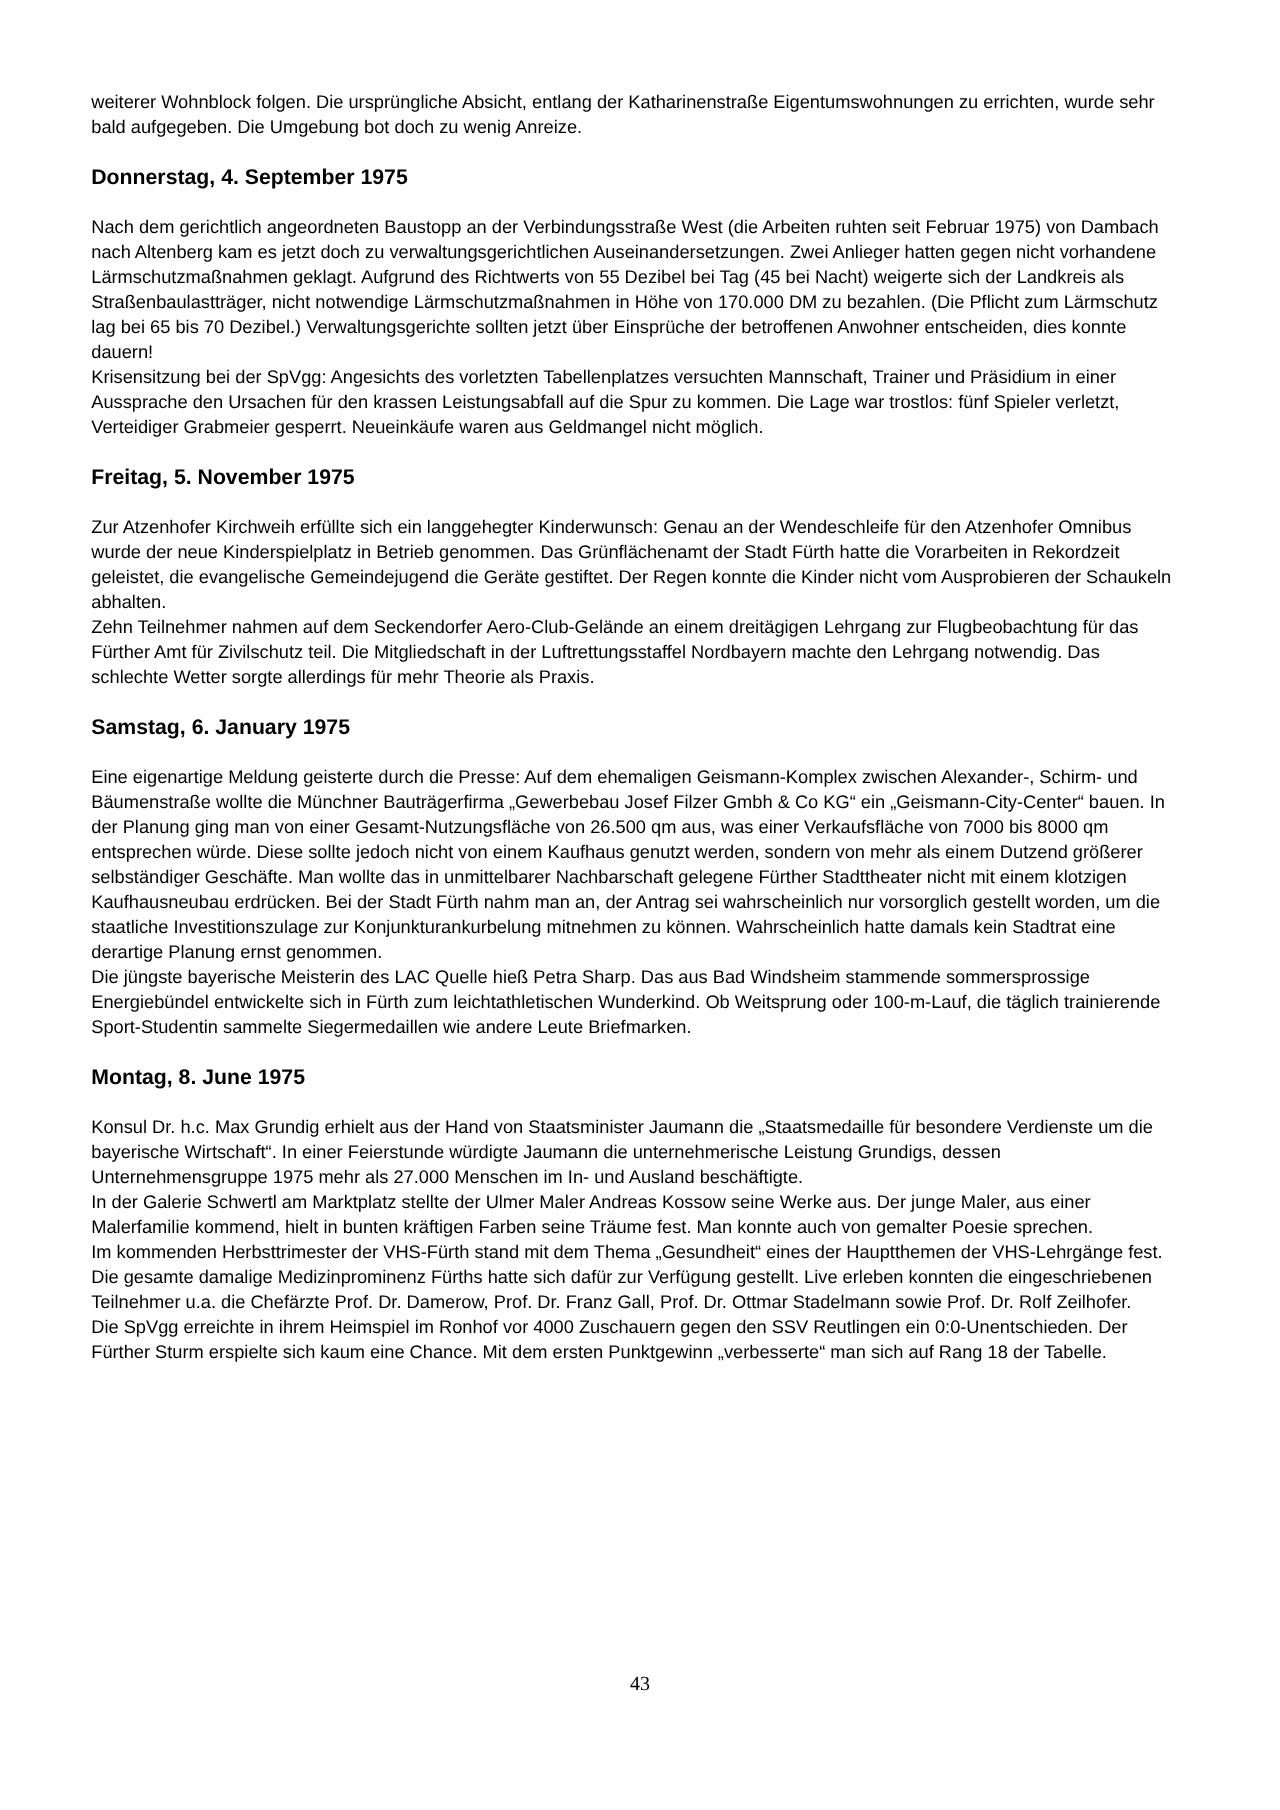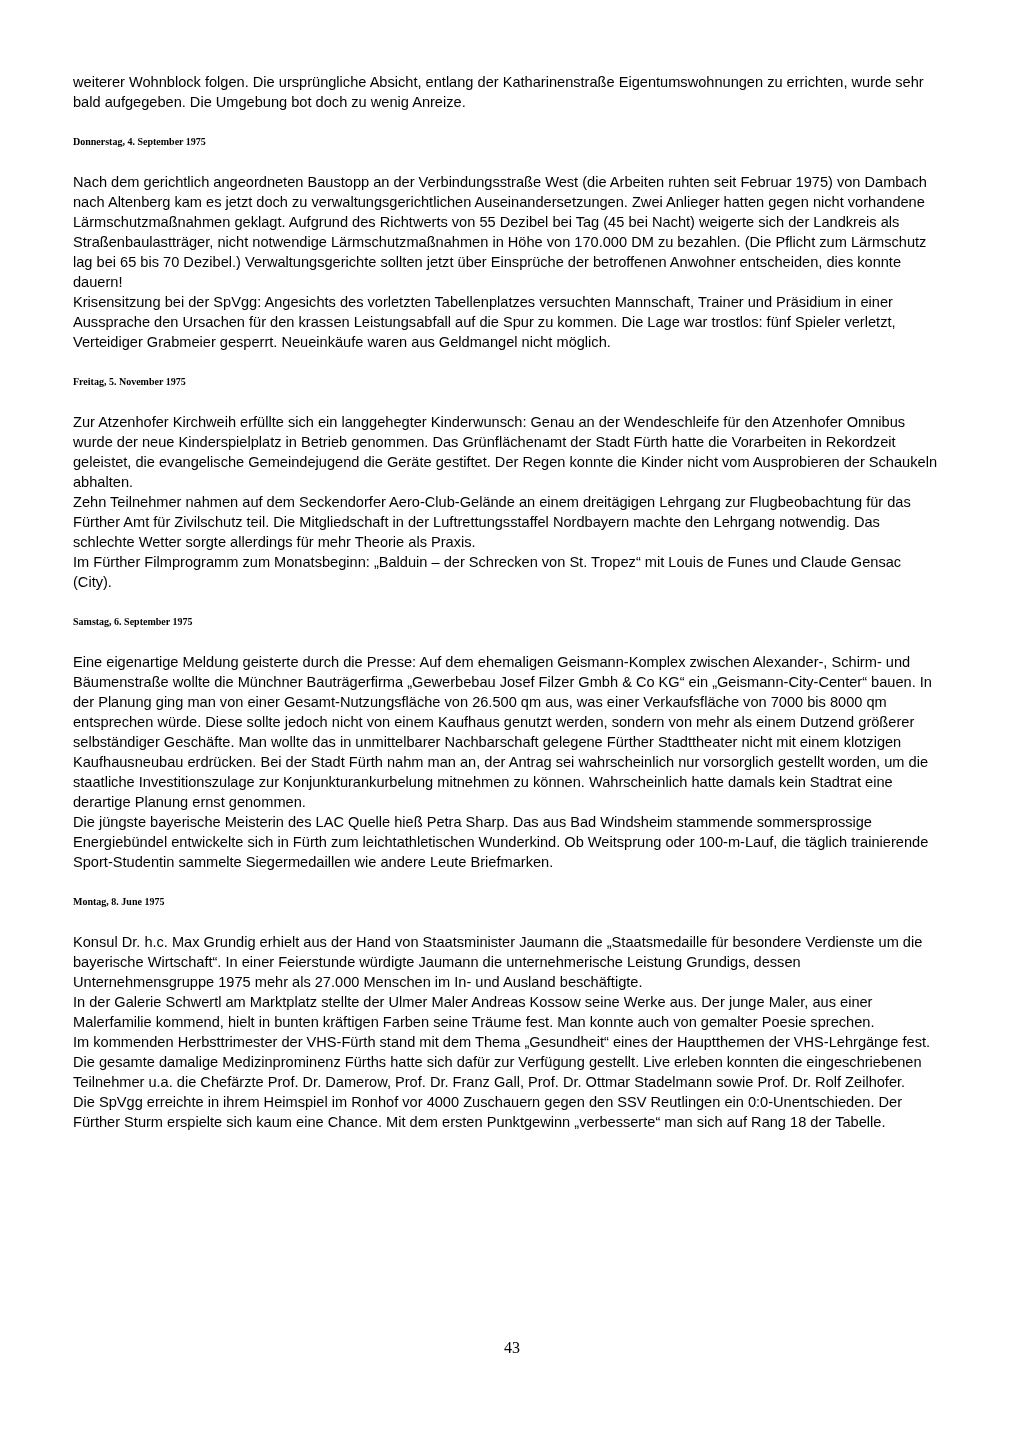--- a/index.html
+++ b/index.html
@@ -21,25 +21,24 @@
   .content {
     position: absolute;
     left: 73px;
     top: 72px;
     width: 884px;
   }
   .block {
     margin: 0 16px 20px 0;
   }
   .heading {
-    font-size: 10px;
+    font-size: 17px;
     line-height: 20px;
     font-weight: 700;
     margin: 0 0 20px 0;
-    font-family: Liberation Serif, serif;
   }
   .para {
     margin: 0;
     text-align: left;
   }
   .page-footer {
     position: absolute;
     top: 1338px;
     left: 0;
     width: 100%;
@@ -63,25 +62,24 @@
     <div class="block">
       <h2 class="heading">Donnerstag, 4. September 1975</h2>
       <p class="para">Nach dem gerichtlich angeordneten Baustopp an der Verbindungsstraße West (die Arbeiten ruhten seit Februar 1975) von Dambach nach Altenberg kam es jetzt doch zu verwaltungsgerichtlichen Auseinandersetzungen. Zwei Anlieger hatten gegen nicht vorhandene Lärmschutzmaßnahmen geklagt. Aufgrund des Richtwerts von 55 Dezibel bei Tag (45 bei Nacht) weigerte sich der Landkreis als Straßenbaulastträger, nicht notwendige Lärmschutzmaßnahmen in Höhe von 170.000 DM zu bezahlen. (Die Pflicht zum Lärmschutz lag bei 65 bis 70 Dezibel.) Verwaltungsgerichte sollten jetzt über Einsprüche der betroffenen Anwohner entscheiden, dies konnte dauern!</p>
       <p class="para">Krisensitzung bei der SpVgg: Angesichts des vorletzten Tabellenplatzes versuchten Mannschaft, Trainer und Präsidium in einer Aussprache den Ursachen für den krassen Leistungsabfall auf die Spur zu kommen. Die Lage war trostlos: fünf Spieler verletzt, Verteidiger Grabmeier gesperrt. Neueinkäufe waren aus Geldmangel nicht möglich.</p>
     </div>
 
     <div class="block">
       <h2 class="heading">Freitag, 5. November 1975</h2>
       <p class="para">Zur Atzenhofer Kirchweih erfüllte sich ein langgehegter Kinderwunsch: Genau an der Wendeschleife für den Atzenhofer Omnibus wurde der neue Kinderspielplatz in Betrieb genommen. Das Grünflächenamt der Stadt Fürth hatte die Vorarbeiten in Rekordzeit geleistet, die evangelische Gemeindejugend die Geräte gestiftet. Der Regen konnte die Kinder nicht vom Ausprobieren der Schaukeln abhalten.</p>
       <p class="para">Zehn Teilnehmer nahmen auf dem Seckendorfer Aero-Club-Gelände an einem dreitägigen Lehrgang zur Flugbeobachtung für das Fürther Amt für Zivilschutz teil. Die Mitgliedschaft in der Luftrettungsstaffel Nordbayern machte den Lehrgang notwendig. Das schlechte Wetter sorgte allerdings für mehr Theorie als Praxis.</p>
-      <p class="para">Im Fürther Filmprogramm zum Monatsbeginn: „Balduin – der Schrecken von St. Tropez“ mit Louis de Funes und Claude Gensac (City).</p>
     </div>
 
     <div class="block">
-      <h2 class="heading">Samstag, 6. September 1975</h2>
+      <h2 class="heading">Samstag, 6. January 1975</h2>
       <p class="para">Eine eigenartige Meldung geisterte durch die Presse: Auf dem ehemaligen Geismann-Komplex zwischen Alexander-, Schirm- und Bäumenstraße wollte die Münchner Bauträgerfirma „Gewerbebau Josef Filzer Gmbh &amp; Co KG“ ein „Geismann-City-Center“ bauen. In der Planung ging man von einer Gesamt-Nutzungsfläche von 26.500 qm aus, was einer Verkaufsfläche von 7000 bis 8000 qm entsprechen würde. Diese sollte jedoch nicht von einem Kaufhaus genutzt werden, sondern von mehr als einem Dutzend größerer selbständiger Geschäfte. Man wollte das in unmittelbarer Nachbarschaft gelegene Fürther Stadttheater nicht mit einem klotzigen Kaufhausneubau erdrücken. Bei der Stadt Fürth nahm man an, der Antrag sei wahrscheinlich nur vorsorglich gestellt worden, um die staatliche Investitionszulage zur Konjunkturankurbelung mitnehmen zu können. Wahrscheinlich hatte damals kein Stadtrat eine derartige Planung ernst genommen.</p>
       <p class="para">Die jüngste bayerische Meisterin des LAC Quelle hieß Petra Sharp. Das aus Bad Windsheim stammende sommersprossige Energiebündel entwickelte sich in Fürth zum leichtathletischen Wunderkind. Ob Weitsprung oder 100-m-Lauf, die täglich trainierende Sport-Studentin sammelte Siegermedaillen wie andere Leute Briefmarken.</p>
     </div>
 
     <div class="block">
       <h2 class="heading">Montag, 8. June 1975</h2>
       <p class="para">Konsul Dr. h.c. Max Grundig erhielt aus der Hand von Staatsminister Jaumann die „Staatsmedaille für besondere Verdienste um die bayerische Wirtschaft“. In einer Feierstunde würdigte Jaumann die unternehmerische Leistung Grundigs, dessen Unternehmensgruppe 1975 mehr als 27.000 Menschen im In- und Ausland beschäftigte.</p>
       <p class="para">In der Galerie Schwertl am Marktplatz stellte der Ulmer Maler Andreas Kossow seine Werke aus. Der junge Maler, aus einer Malerfamilie kommend, hielt in bunten kräftigen Farben seine Träume fest. Man konnte auch von gemalter Poesie sprechen.</p>
       <p class="para">Im kommenden Herbsttrimester der VHS-Fürth stand mit dem Thema „Gesundheit“ eines der Hauptthemen der VHS-Lehrgänge fest. Die gesamte damalige Medizinprominenz Fürths hatte sich dafür zur Verfügung gestellt. Live erleben konnten die eingeschriebenen Teilnehmer u.a. die Chefärzte Prof. Dr. Damerow, Prof. Dr. Franz Gall, Prof. Dr. Ottmar Stadelmann sowie Prof. Dr. Rolf Zeilhofer.</p>
       <p class="para">Die SpVgg erreichte in ihrem Heimspiel im Ronhof vor 4000 Zuschauern gegen den SSV Reutlingen ein 0:0-Unentschieden. Der Fürther Sturm erspielte sich kaum eine Chance. Mit dem ersten Punktgewinn „verbesserte“ man sich auf Rang 18 der Tabelle.</p>

